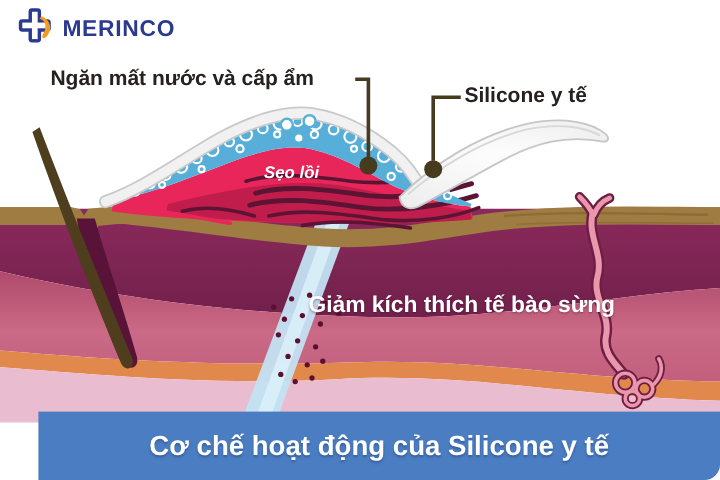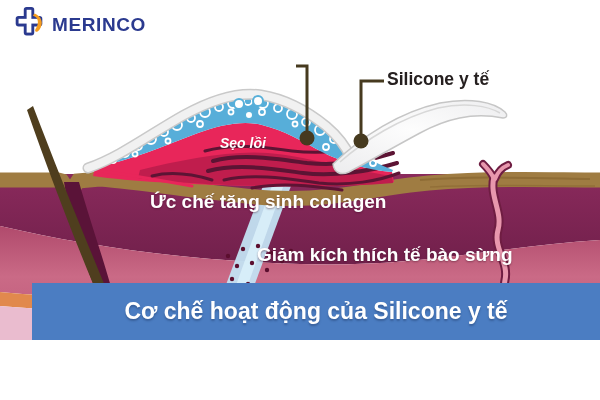--- a/index.html
+++ b/index.html
@@ -1,18 +1,19 @@
 <!DOCTYPE html>
 <html><head>
 <meta charset="utf-8">
 <style>
   html,body{margin:0;padding:0;background:#fff;}
   .stage{
-    position:relative;width:600px;height:340px;background:#ffffff;overflow:hidden;
+    position:relative;width:600px;height:400px;background:#ffffff;overflow:hidden;
     font-family:"Liberation Sans","DejaVu Sans",sans-serif;
+    border-radius:13px;
   }
   .art{position:absolute;left:0;top:0;width:600px;height:400px;}
   .logo{position:absolute;left:10px;top:6px;display:flex;align-items:center;height:38px;}
   .logo-icon{width:38px;height:38px;display:block;}
   .logo-text{margin-left:4px;font-size:19px;font-weight:700;color:#2b3a8f;letter-spacing:.6px;}
   .lbl{position:absolute;font-weight:700;color:#262020;font-size:17.5px;white-space:nowrap;}
   .lbl-moisture{left:42px;top:55px;}
   .lbl-silicone{left:387px;top:69px;}
   .lbl-scar{
     position:absolute;left:220px;top:135px;font-size:14px;font-style:italic;font-weight:600;
@@ -203,22 +204,22 @@
     <svg class="logo-icon" viewBox="0 0 40 40" aria-hidden="true">
       <rect x="14.5" y="1" width="11" height="30" rx="3" fill="#2b3a8f"></rect>
       <rect x="6" y="10.5" width="28" height="11" rx="3" fill="#2b3a8f"></rect>
       <rect x="17.5" y="4" width="5" height="24" fill="#ffffff"></rect>
       <rect x="9" y="13.5" width="22" height="5" fill="#ffffff"></rect>
       <path d="M26,8 C33,11 36,18 31,25 C29,28 25,28 27,24 C31,18 30,12 24,10 Z" fill="#f59d1e"></path>
     </svg>
     <span class="logo-text">MERINCO</span>
   </div>
 
+  <div class="lbl lbl-moisture">Ngăn mất nước và cấp ẩm</div>
   <div class="lbl lbl-silicone">Silicone y tế</div>
   <div class="lbl-scar">Sẹo lồi</div>
-  <div class="lbl-white lbl-collagen">Ức chế tăng sinh collagen</div>
   <div class="lbl-white lbl-keratin">Giảm kích thích tế bào sừng</div>
 
   <div class="banner">
     <span class="banner-title">Cơ chế hoạt động của Silicone y tế</span>
   </div>
 
 </div>
 
 </body></html>

